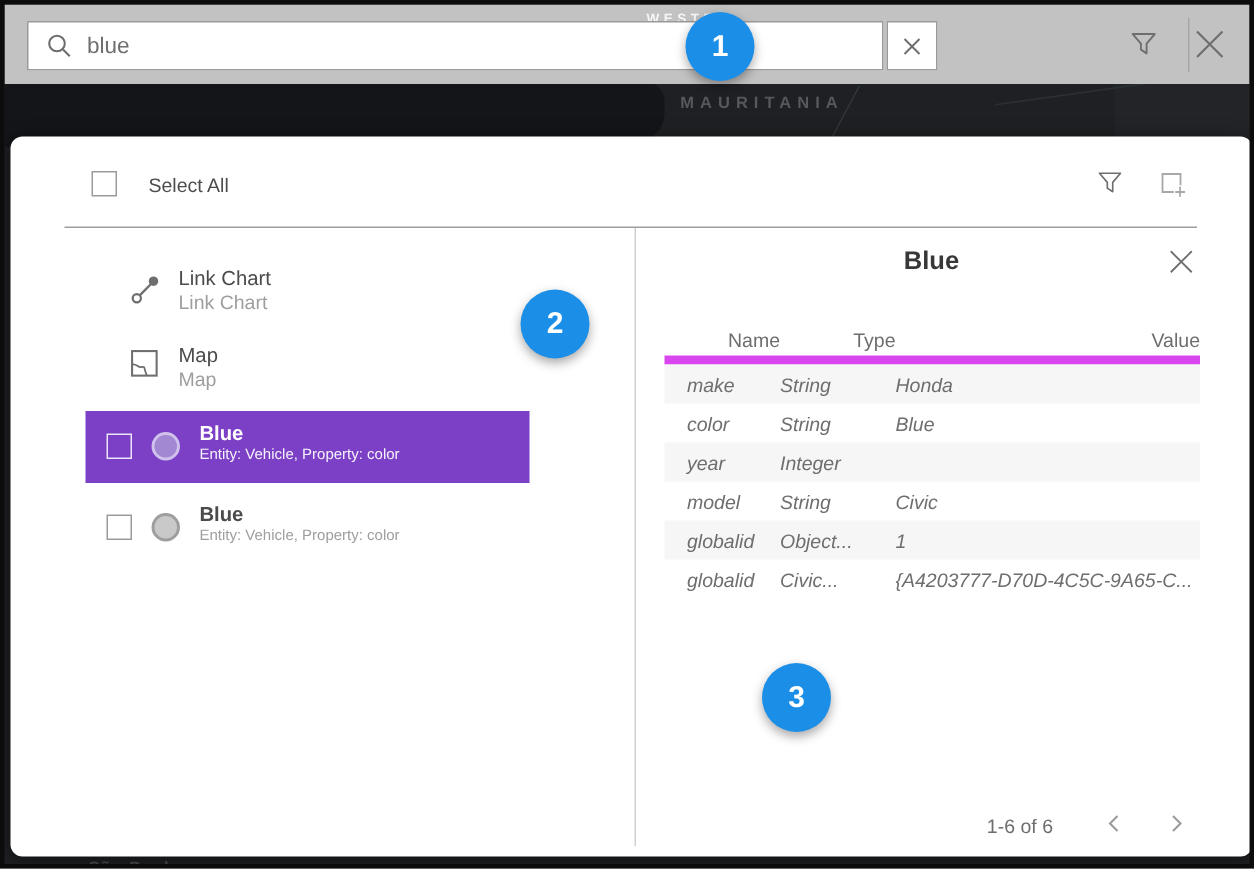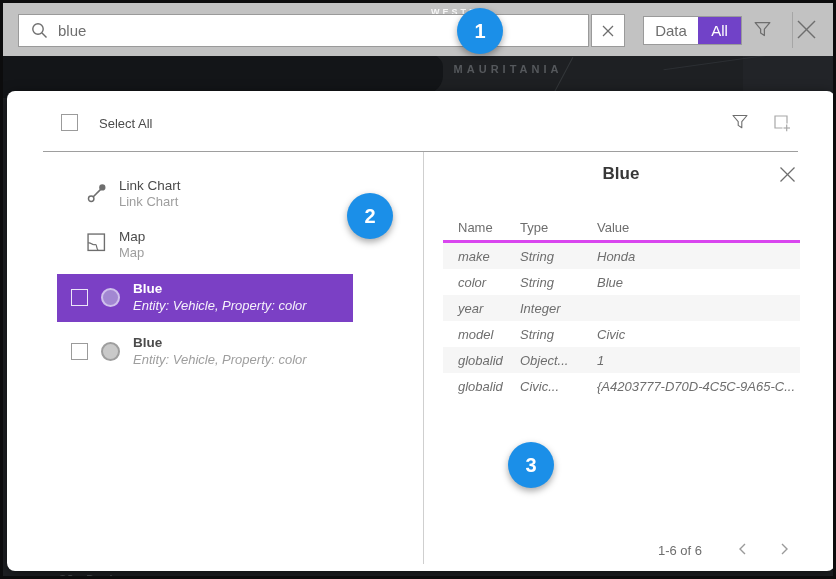--- a/index.html
+++ b/index.html
@@ -74,34 +74,34 @@
   .entity-row { position:absolute; left:50px; width:296px; height:48px; cursor:pointer; }
   .entity-row.selected { background:#7b40c5; }
   .entity-row .checkbox { left:14px; top:15px; }
   .entity-row.selected .checkbox { border-color:#ece5f8; }
   .entity-circle { position:absolute; left:44px; top:14px; width:19px; height:19px;
     border-radius:50%; }
   .entity-row.selected .entity-circle { background:#a287d2; border:2px solid #cfc0ec; }
   .entity-row.plain .entity-circle { background:#c9c9c9; border:2px solid #9e9e9e; }
   .er-title { position:absolute; left:76px; top:7px; font-size:13.5px;
     font-weight:bold; color:#4b4b4b; }
-  .er-sub { position:absolute; left:76px; top:24px; font-size:13px; color:#9e9e9e;font-style:italic; }
+  .er-sub { position:absolute; left:76px; top:24px; font-size:10px; color:#9e9e9e; }
   .entity-row.selected .er-title { color:#fff; }
   .entity-row.selected .er-sub { color:rgba(255,255,255,.93); }
   .row-blue-selected { top:183px; }
   .row-blue-plain { top:237px; }
   
   .detail-title { position:absolute; left:436px; top:73px; width:356px;
     text-align:center; font-size:17px; font-weight:bold; color:#383838; }
   .detail-close { position:absolute; left:770px; top:75px; width:20px; height:20px;
     background:transparent; border:none; cursor:pointer; }
   .table { position:absolute; left:436px; top:124px; width:357px; font-size:13px;
     color:#6e6e6e; }
   .t-head { display:flex; height:28px; align-items:center;
-    border-bottom:3px solid #d946ef; }
+    border-bottom:6px solid #d946ef;text-align:right; }
   .t-row { display:flex; height:26px; align-items:center;font-style:italic; }
   .t-row:nth-child(even) { background:#f6f6f6; }
   .c1 { width:77px; padding-left:15px; flex:none; }
   .c2 { width:77px; flex:none; }
   .c3 { flex:1; white-space:nowrap; overflow:hidden; }
   .pg-label { position:absolute; left:600px; top:452px; width:95px;
     text-align:right; font-size:13px; color:#6e6e6e; }
   .pg-btn { position:absolute; top:450px; width:18px; height:18px;
     background:transparent; border:none; cursor:pointer; }
   .pg-prev { left:727px; }
@@ -140,24 +140,20 @@
       <input type="text" value="blue" style="">
     </div>
 
     <button class="clear-btn">
       <svg width="12" height="12" viewBox="0 0 12 12">
         <line x1="1" y1="1" x2="11" y2="11" stroke="#6e6e6e" stroke-width="1.3"></line>
         <line x1="11" y1="1" x2="1" y2="11" stroke="#6e6e6e" stroke-width="1.3"></line>
       </svg>
     </button>
 
-    <div class="segmented">
-      <button class="seg">Data</button>
-      <button class="seg active">All</button>
-    </div>
 
     <button class="tb-icon-btn tb-filter">
       <svg width="21" height="21" viewBox="0 0 20 20">
         <path d="M3 3.5 H17 L11.8 9.6 V15.8 L8.2 13.4 V9.6 Z" fill="none" stroke="#6e6e6e" stroke-width="1.2" stroke-linejoin="round"></path>
       </svg>
     </button>
 
     <div class="tb-divider"></div>
 
     <button class="tb-icon-btn tb-close">

